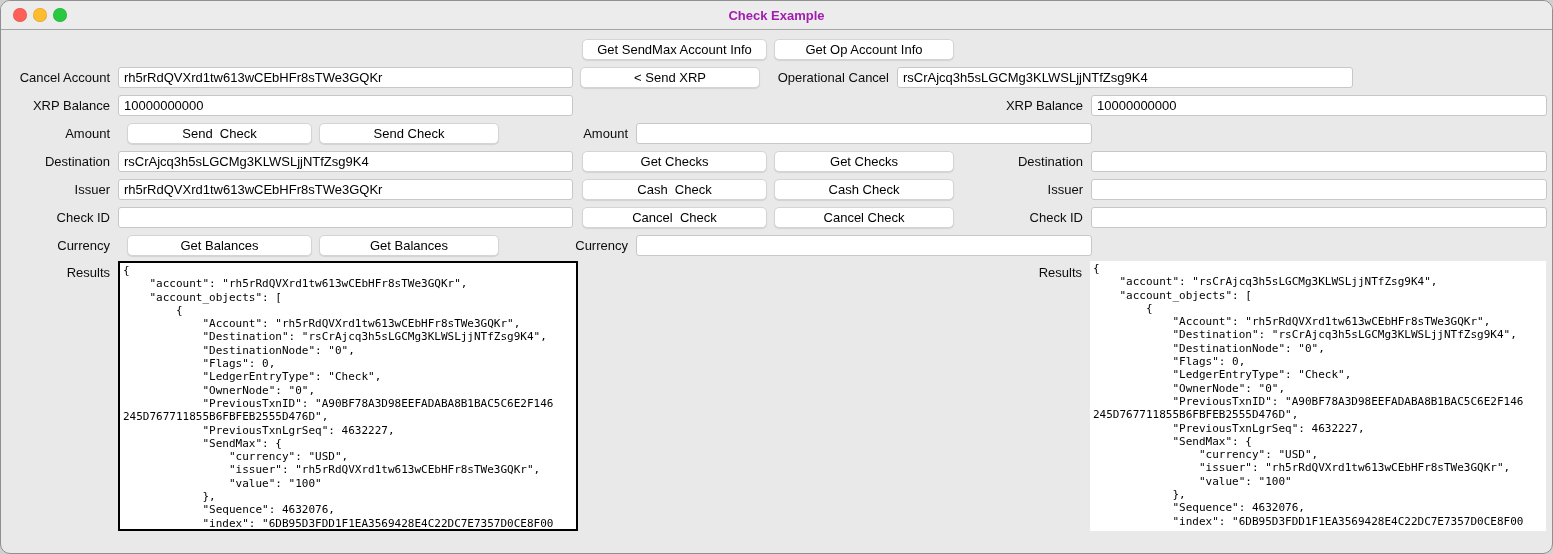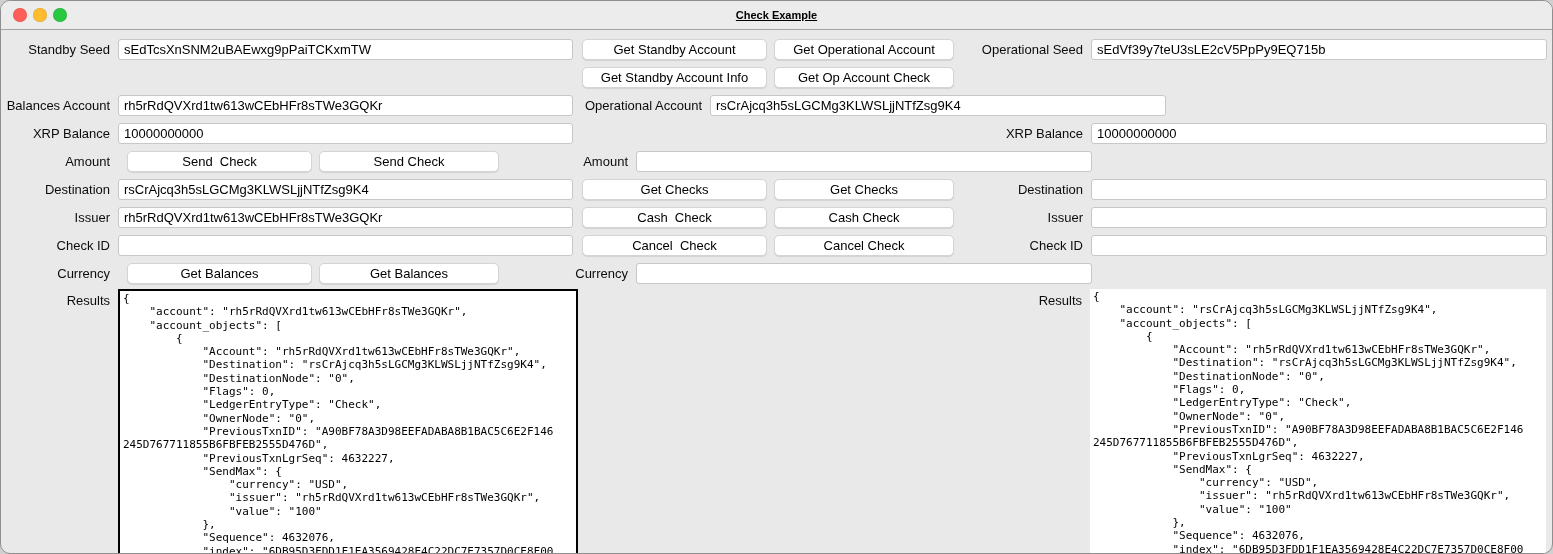--- a/index.html
+++ b/index.html
@@ -5,21 +5,21 @@
   html,body{margin:0;padding:0;background:#d0d0d0;}
   .window{
     position:relative;width:1553px;height:554px;box-sizing:border-box;
     background:#e9e9e9;border:1px solid #8f8f8f;border-radius:10px;overflow:hidden;
     font-family:"Liberation Sans",sans-serif;
   }
   .titlebar{
     position:relative;height:28px;background:#ececec;border-bottom:1px solid #a4a4a4;
     display:flex;align-items:center;justify-content:center;
   }
-  .title{font-size:11px;font-weight:bold;color:#000000;text-decoration:underline;}
+  .title{font-size:13px;font-weight:bold;color:#a21caf;}
   .lights{position:absolute;left:12px;top:7px;display:flex;gap:6px;}
   .light{width:14px;height:14px;border-radius:50%;box-shadow:inset 0 0 0 0.5px rgba(0,0,0,0.15);}
   .content{padding-top:9px;}
   .row{display:flex;height:21px;margin-bottom:7px;align-items:center;}
   .lab{
     width:117px;box-sizing:border-box;padding-right:8px;text-align:right;
     font-size:13px;color:#0c0c0c;white-space:nowrap;
   }
   .inp{width:455px;display:flex;}
   .field{
@@ -68,48 +68,37 @@
     <div class="lights">
       <div class="light" style="background-color: rgb(255, 95, 87);"></div>
       <div class="light" style="background-color: rgb(254, 188, 46);"></div>
       <div class="light" style="background-color: rgb(40, 200, 64);"></div>
     </div>
     <div class="title">Check Example</div>
   </div>
 
   <div class="content">
 
-    <div class="row">
-      <div class="lab">Standby Seed</div>
-      <div class="inp">
-          <input class="field" value="sEdTcsXnSNM2uBAEwxg9pPaiTCKxmTW" style="">
-        </div>
-      <button class="btn c1">Get Standby Account</button>
-      <button class="btn c2">Get Operational Account</button>
-      <div class="labr">Operational Seed</div>
-      <div class="inpr">
-          <input class="field fieldr" value="sEdVf39y7teU3sLE2cV5PpPy9EQ715b" style="">
-        </div>
-    </div>
 
     <div class="row">
       <div class="lab"></div>
       <div class="inp"></div>
-      <button class="btn c1">Get Standby Account Info</button>
-      <button class="btn c2">Get Op Account Check</button>
+      <button class="btn c1">Get SendMax Account Info</button>
+      <button class="btn c2">Get Op Account Info</button>
       <div class="labr"></div>
       <div class="inpr"></div>
     </div>
 
     <div class="row">
-      <div class="lab">Balances Account</div>
+      <div class="lab">Cancel Account</div>
       <div class="inp">
           <input class="field" value="rh5rRdQVXrd1tw613wCEbHFr8sTWe3GQKr" style="">
         </div>
-      <div class="labr">Operational Account</div>
+      <button class="btn c2">&lt; Send XRP</button>
+      <div class="labr">Operational Cancel</div>
       <div class="inpr">
           <input class="field fieldr" value="rsCrAjcq3h5sLGCMg3KLWSLjjNTfZsg9K4" style="">
         </div>
     </div>
 
     <div class="row">
       <div class="lab">XRP Balance</div>
       <div class="inp">
           <input class="field" value="10000000000" style="">
         </div>

